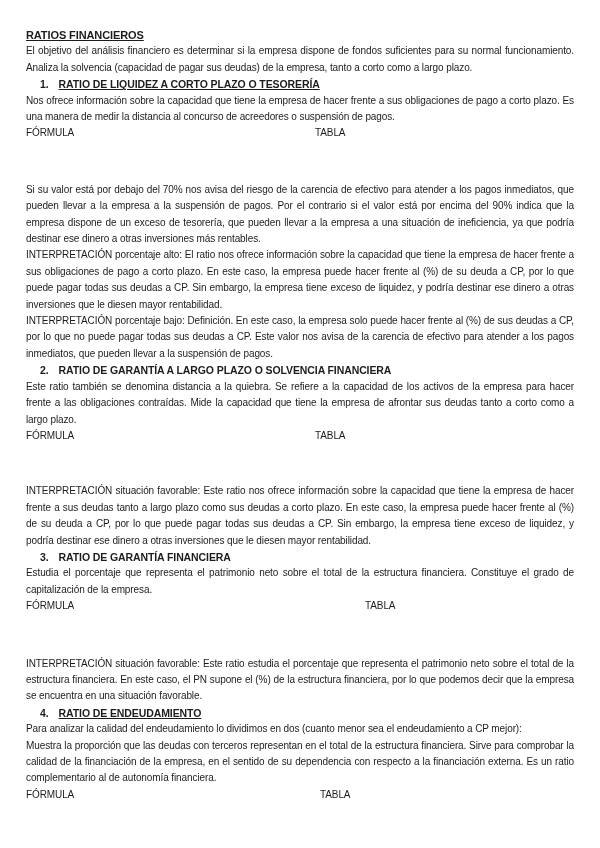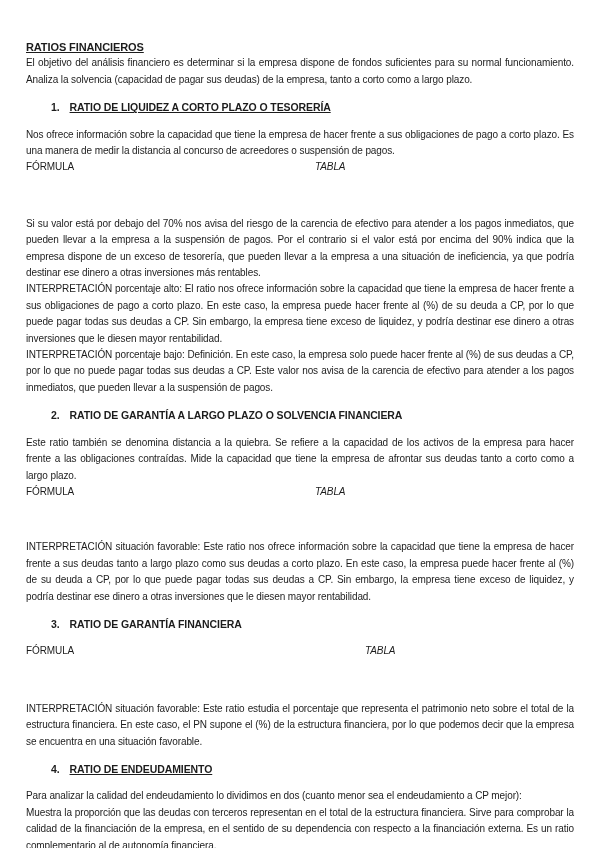--- a/index.html
+++ b/index.html
@@ -14,45 +14,45 @@
     font-size: 10px;
     line-height: 16.4px;
     letter-spacing: -0.1px;
     color: #1c1c1c;
     overflow: hidden;
   }
   .doc-title {
     font-weight: bold;
     font-size: 11px;
     text-decoration: underline;
-    margin: 12px 0 0 0;
+    margin: 0 0 0 0;
   }
   p.body-par {
     margin: 0;
     text-align: justify;
   }
   p.body-par.last-left { text-align: left; }
   .heading-row {
     font-weight: bold;
     font-size: 10.5px;
-    margin: 11px;
+    margin: 0;
     white-space: nowrap;
   }
   .heading-num {
     display: inline-block;
     margin-left: 14px;
     margin-right: 10px;
   }
   .heading-text.underlined { text-decoration: underline; }
   .labels-row {
     position: relative;
     height: 16.4px;
   }
   .formula-label { position: absolute; left: 0; top: 0; }
-  .tabla-label { position: absolute; top: 0; font-style: italic; }
+  .tabla-label { position: absolute; top: 0; }
   .tabla-pos-a { left: 289px; }
   .tabla-pos-b { left: 289px; }
   .tabla-pos-c { left: 339px; }
   .tabla-pos-d { left: 294px; }
   .blank-area { width: 100%; }
   .blank-1 { height: 40px; }
   .blank-2 { height: 39px; }
   .blank-3 { height: 41px; }
   b { font-weight: normal; }
 </style>
@@ -89,20 +89,21 @@
     <span class="formula-label">FÓRMULA</span>
     <span class="tabla-label tabla-pos-b">TABLA</span>
   </div>
   <div class="blank-area blank-2"></div>
 
   <p class="body-par"><b>INTERPRETACIÓN situación favorable:</b><span> Este ratio nos ofrece información sobre la capacidad que tiene la empresa de hacer frente a sus deudas tanto a largo plazo como sus deudas a corto plazo. En este caso, la empresa puede hacer frente al (%) de su deuda a CP, por lo que puede pagar todas sus deudas a CP. Sin embargo, la empresa tiene exceso de liquidez, y podría destinar ese dinero a otras inversiones que le diesen mayor rentabilidad.</span></p>
 
   <div class="heading-row">
     <span class="heading-num">3.</span><span class="heading-text">RATIO DE GARANTÍA FINANCIERA</span>
   </div>
+  <p class="body-par">Estudia el porcentaje que representa el patrimonio neto sobre el total de la estructura financiera. Constituye el grado de capitalización de la empresa.</p>
   <div class="labels-row">
     <span class="formula-label">FÓRMULA</span>
     <span class="tabla-label tabla-pos-c">TABLA</span>
   </div>
   <div class="blank-area blank-3"></div>
 
   <p class="body-par">INTERPRETACIÓN situación favorable: Este ratio estudia el porcentaje que representa el patrimonio neto sobre el total de la estructura financiera. En este caso, el PN supone el (%) de la estructura financiera, por lo que podemos decir que la empresa se encuentra en una situación favorable.</p>
 
   <div class="heading-row">
     <span class="heading-num">4.</span><span class="heading-text underlined">RATIO DE ENDEUDAMIENTO</span>

